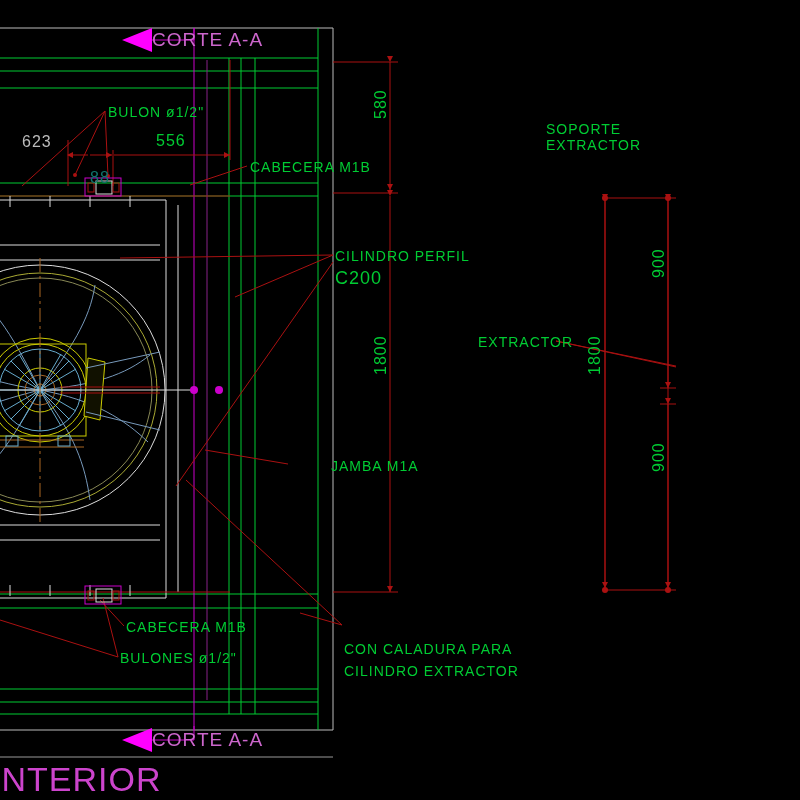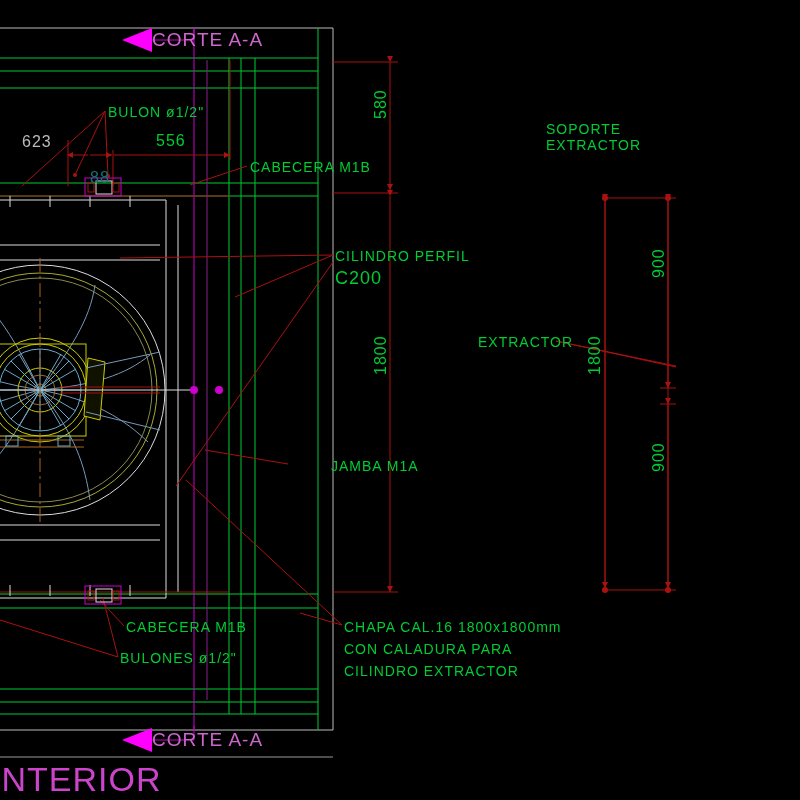--- a/index.html
+++ b/index.html
@@ -279,21 +279,20 @@
   <div class="cadtext" style="position:absolute;left:335px;top:248px;color:#00cc33;font-size:14px;">CILINDRO PERFIL</div>
 
   <div class="cadtext" style="position:absolute;left:335px;top:268px;color:#00cc33;font-size:18px;">C200</div>
 
   <div class="cadtext" style="position:absolute;left:291px;top:458px;color:#00cc33;font-size:14px;margin-left:40px;">JAMBA M1A</div>
 
   <div class="cadtext" style="position:absolute;left:126px;top:619px;color:#00cc33;font-size:14px;">CABECERA M1B</div>
 
   <div class="cadtext" style="position:absolute;left:120px;top:650px;color:#00cc33;font-size:14px;">BULONES ø1/2"</div>
 
-  <div class="cadtext" style="position:absolute;left:344px;top:619px;color:#00cc33;font-size:14px;">CHAPA CAL.16 1800x1800mm</div>
 
   <div class="cadtext" style="position:absolute;left:344px;top:641px;color:#00cc33;font-size:14px;">CON CALADURA PARA</div>
 
   <div class="cadtext" style="position:absolute;left:344px;top:663px;color:#00cc33;font-size:14px;">CILINDRO EXTRACTOR</div>
 
   <div class="cadtext" style="position:absolute;left:22px;top:133px;color:#bbbbbb;font-size:16px;">623</div>
 
   <div class="cadtext" style="position:absolute;left:90px;top:133px;color:#0f766e;font-size:16px;margin-top:36px;">88</div>
 
   <div class="cadtext" style="position:absolute;left:156px;top:132px;color:#00cc33;font-size:16px;">556</div>

